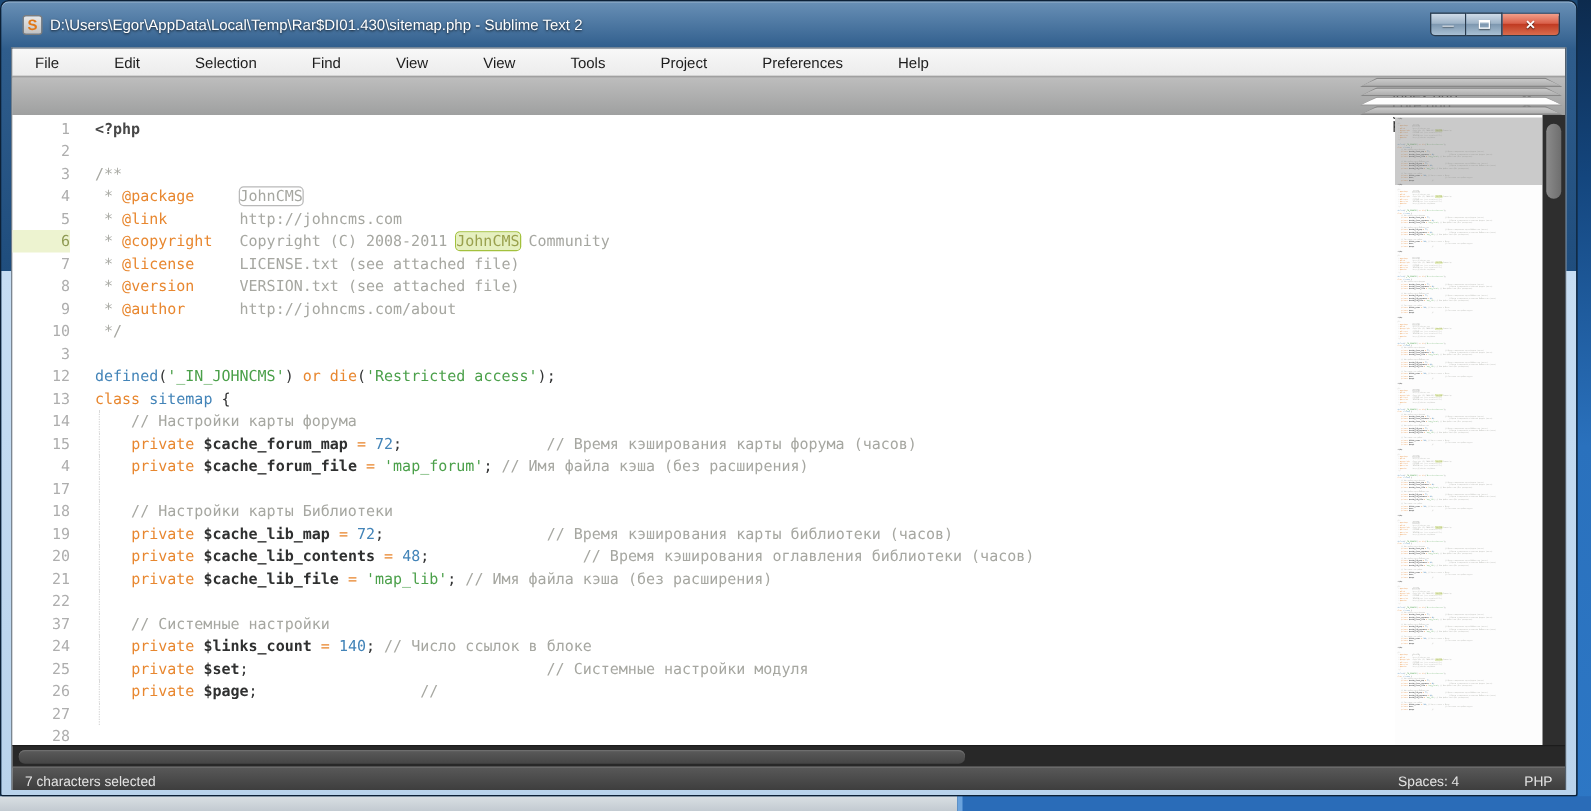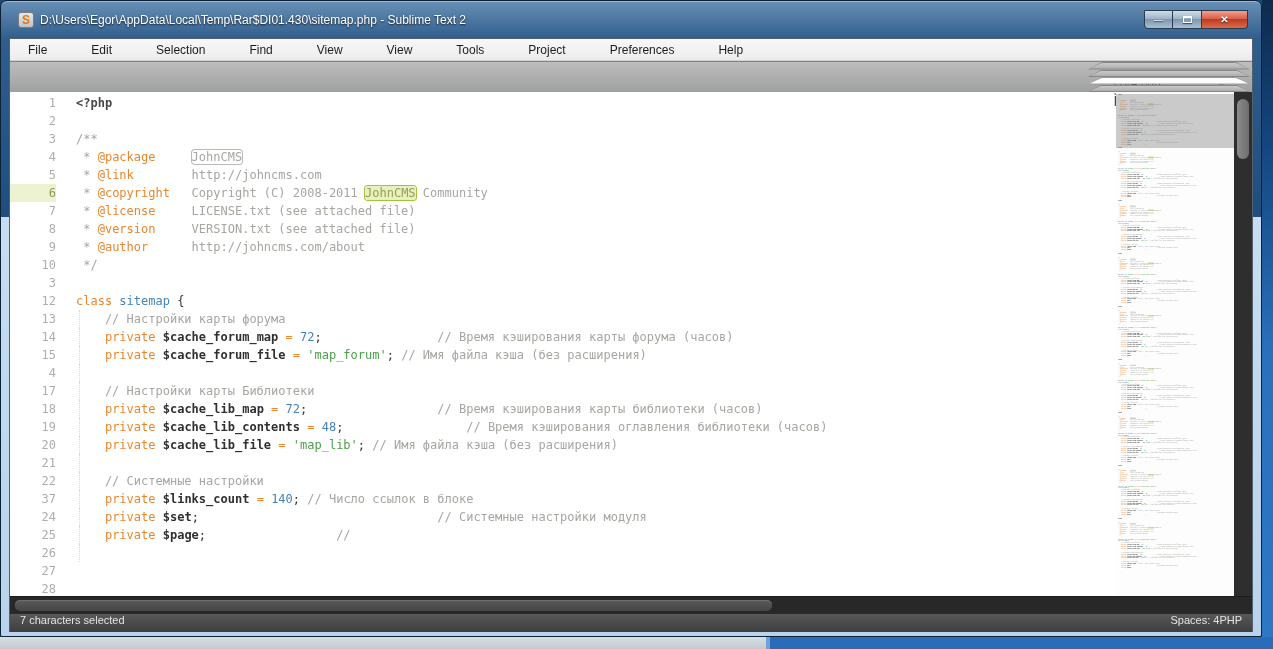--- a/index.html
+++ b/index.html
@@ -89,23 +89,23 @@
 
   .vscroll { width:18px; background:#2e2e2e; position:relative; }
   .vscroll-thumb { position:absolute; left:3px; top:7px; width:12px; height:60px; border-radius:6px;
     background:linear-gradient(90deg,#8b8b8b,#6e6e6e); }
 
   .hscroll { height:17px; background:#282828; border-top:1px solid #1c1c1c; position:relative; }
   .hscroll-thumb { position:absolute; left:5px; top:3px; width:757px; height:11px; border-radius:5px;
     background:linear-gradient(#5b5b5b,#454545); box-shadow:inset 0 1px 0 #6e6e6e; }
 
   .statusbar { height:19px; background:linear-gradient(#585858,#3e3e3e); border-top:1px solid #2a2a2a;
-    display:flex; align-items:flex-start; font-size:11px; color:#e4e4e4; padding:0 10px; }
+    display:flex; align-items:flex-end; font-size:11px; color:#e4e4e4; padding:0 10px; }
   .status-left { flex:1; }
-  .status-spaces { }
+  .status-spaces { margin-right:52px; }
   .status-syntax { }
 </style>
 </head>
 <body>
 
 <div class="desk-right"></div>
 <div class="desk-bottom-left"></div>
 <div class="desk-bottom-right"></div>
 
 <div class="window">
@@ -197,20 +197,21 @@
           <div class="ln"></div>
           <div class="ln"><span class="sg-c">/**</span></div>
           <div class="ln"><span class="sg-c"> * </span><span class="sg-t">@package</span><span class="sg-c">     </span><span class="sg-xg">JohnCMS</span></div>
           <div class="ln"><span class="sg-c"> * </span><span class="sg-t">@link</span><span class="sg-c">        http://johncms.com</span></div>
           <div class="ln"><span class="sg-c"> * </span><span class="sg-t">@copyright</span><span class="sg-c">   Copyright (C) 2008-2011 </span><span class="sg-xs">JohnCMS</span><span class="sg-c"> Community</span></div>
           <div class="ln"><span class="sg-c"> * </span><span class="sg-t">@license</span><span class="sg-c">     LICENSE.txt (see attached file)</span></div>
           <div class="ln"><span class="sg-c"> * </span><span class="sg-t">@version</span><span class="sg-c">     VERSION.txt (see attached file)</span></div>
           <div class="ln"><span class="sg-c"> * </span><span class="sg-t">@author</span><span class="sg-c">      http://johncms.com/about</span></div>
           <div class="ln"><span class="sg-c"> */</span></div>
           <div class="ln"></div>
+          <div class="ln"><span class="sg-f">defined</span><span class="sg-d">(</span><span class="sg-s">'_IN_JOHNCMS'</span><span class="sg-d">) </span><span class="sg-k">or</span><span class="sg-d"> </span><span class="sg-k">die</span><span class="sg-d">(</span><span class="sg-s">'Restricted access'</span><span class="sg-d">);</span></div>
           <div class="ln"><span class="sg-k">class</span><span class="sg-d"> </span><span class="sg-f">sitemap</span><span class="sg-d"> {</span></div>
           <div class="ln g"><span class="sg-c">    // Настройки карты форума</span></div>
           <div class="ln g"><span class="sg-d">    </span><span class="sg-k">private</span><span class="sg-d"> </span><span class="sg-v">$cache_forum_map</span><span class="sg-d"> </span><span class="sg-k">=</span><span class="sg-d"> </span><span class="sg-n">72</span><span class="sg-d">;                </span><span class="sg-c">// Время кэширования карты форума (часов)</span></div>
           <div class="ln g"><span class="sg-d">    </span><span class="sg-k">private</span><span class="sg-d"> </span><span class="sg-v">$cache_forum_file</span><span class="sg-d"> </span><span class="sg-k">=</span><span class="sg-d"> </span><span class="sg-s">'map_forum'</span><span class="sg-d">; </span><span class="sg-c">// Имя файла кэша (без расширения)</span></div>
           <div class="ln g"></div>
           <div class="ln g"><span class="sg-c">    // Настройки карты Библиотеки</span></div>
           <div class="ln g"><span class="sg-d">    </span><span class="sg-k">private</span><span class="sg-d"> </span><span class="sg-v">$cache_lib_map</span><span class="sg-d"> </span><span class="sg-k">=</span><span class="sg-d"> </span><span class="sg-n">72</span><span class="sg-d">;                  </span><span class="sg-c">// Время кэширования карты библиотеки (часов)</span></div>
           <div class="ln g"><span class="sg-d">    </span><span class="sg-k">private</span><span class="sg-d"> </span><span class="sg-v">$cache_lib_contents</span><span class="sg-d"> </span><span class="sg-k">=</span><span class="sg-d"> </span><span class="sg-n">48</span><span class="sg-d">;                 </span><span class="sg-c">// Время кэширования оглавления библиотеки (часов)</span></div>
           <div class="ln g"><span class="sg-d">    </span><span class="sg-k">private</span><span class="sg-d"> </span><span class="sg-v">$cache_lib_file</span><span class="sg-d"> </span><span class="sg-k">=</span><span class="sg-d"> </span><span class="sg-s">'map_lib'</span><span class="sg-d">; </span><span class="sg-c">// Имя файла кэша (без расширения)</span></div>
           <div class="ln g"></div>

